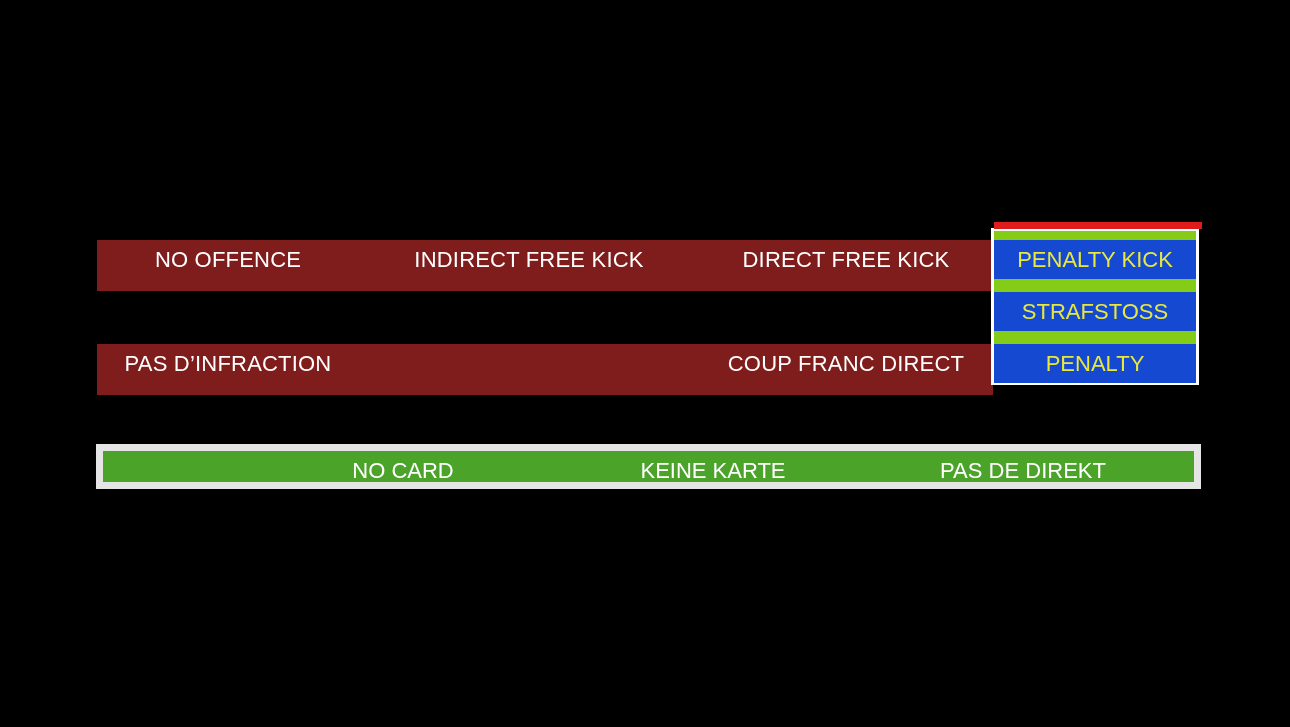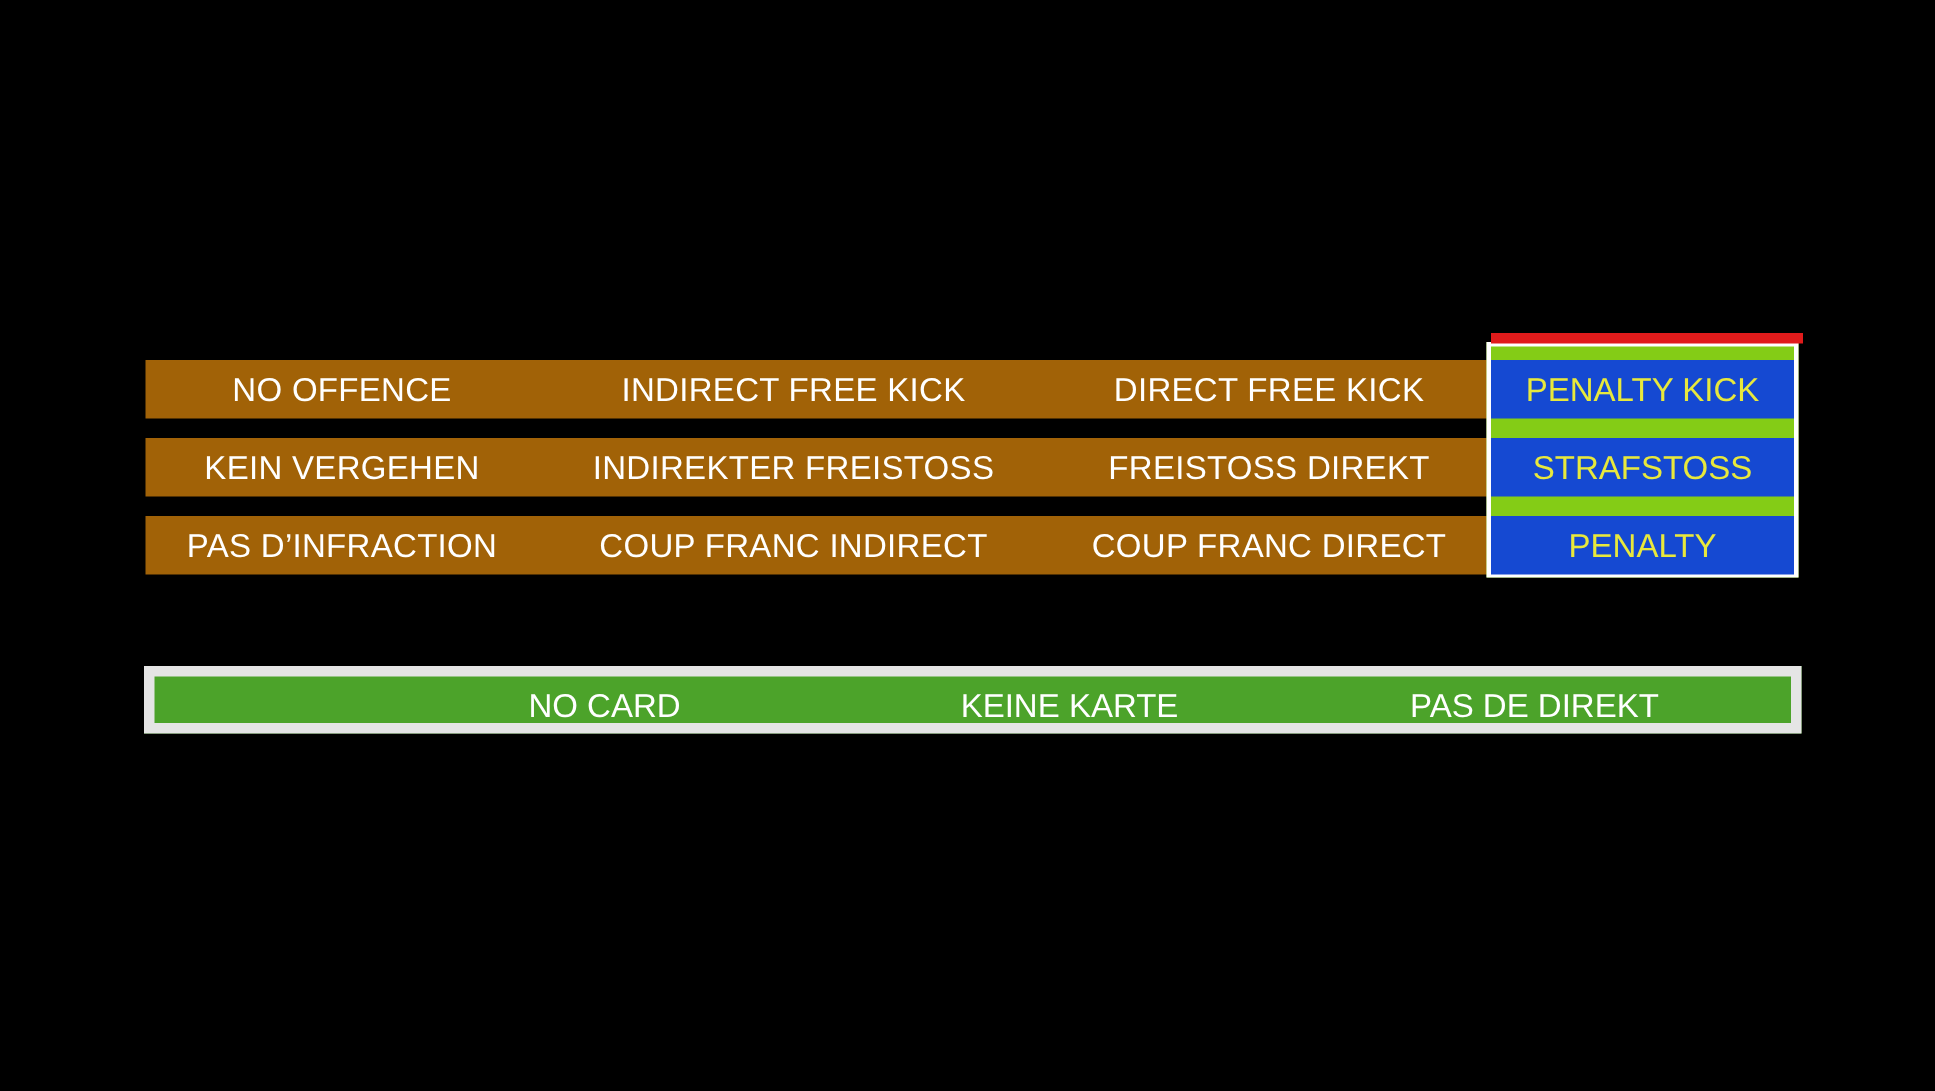--- a/index.html
+++ b/index.html
@@ -22,22 +22,22 @@
     left: 97px;
     top: 240px;
     width: 1104px;
     height: 145px;
   }
 
   .decision-row {
     position: absolute;
     left: 0;
     width: 896px;           
-    height: 39px;
-    background: #a16207;
+    height: 51px;
+    background: #7f1d1d;
   }
   .decision-row.row-0 { top: 0px; }
   .decision-row.row-1 { top: 52px; }
   .decision-row.row-2 { top: 104px; }
 
   .decision-cell {
     position: absolute;
     top: 0;
     height: 39px;
     line-height: 39px;
@@ -116,29 +116,23 @@
 <body>
 
 <div id="decision-table">
 
   <div class="decision-row row-0">
     <div class="decision-cell col-0">NO OFFENCE</div>
     <div class="decision-cell col-1">INDIRECT FREE KICK</div>
     <div class="decision-cell col-2">DIRECT FREE KICK</div>
   </div>
 
-  <div class="decision-row row-1">
-    <div class="decision-cell col-0">KEIN VERGEHEN</div>
-    <div class="decision-cell col-1">INDIREKTER FREISTOSS</div>
-    <div class="decision-cell col-2">FREISTOSS DIREKT</div>
-  </div>
 
   <div class="decision-row row-2">
     <div class="decision-cell col-0">PAS D’INFRACTION</div>
-    <div class="decision-cell col-1">COUP FRANC INDIRECT</div>
     <div class="decision-cell col-2">COUP FRANC DIRECT</div>
   </div>
 
   <div id="penalty-box">
     <div id="penalty-top-bar"></div>
     <div class="penalty-cell prow-0">PENALTY KICK</div>
     <div class="penalty-cell prow-1">STRAFSTOSS</div>
     <div class="penalty-cell prow-2">PENALTY</div>
   </div>
 

